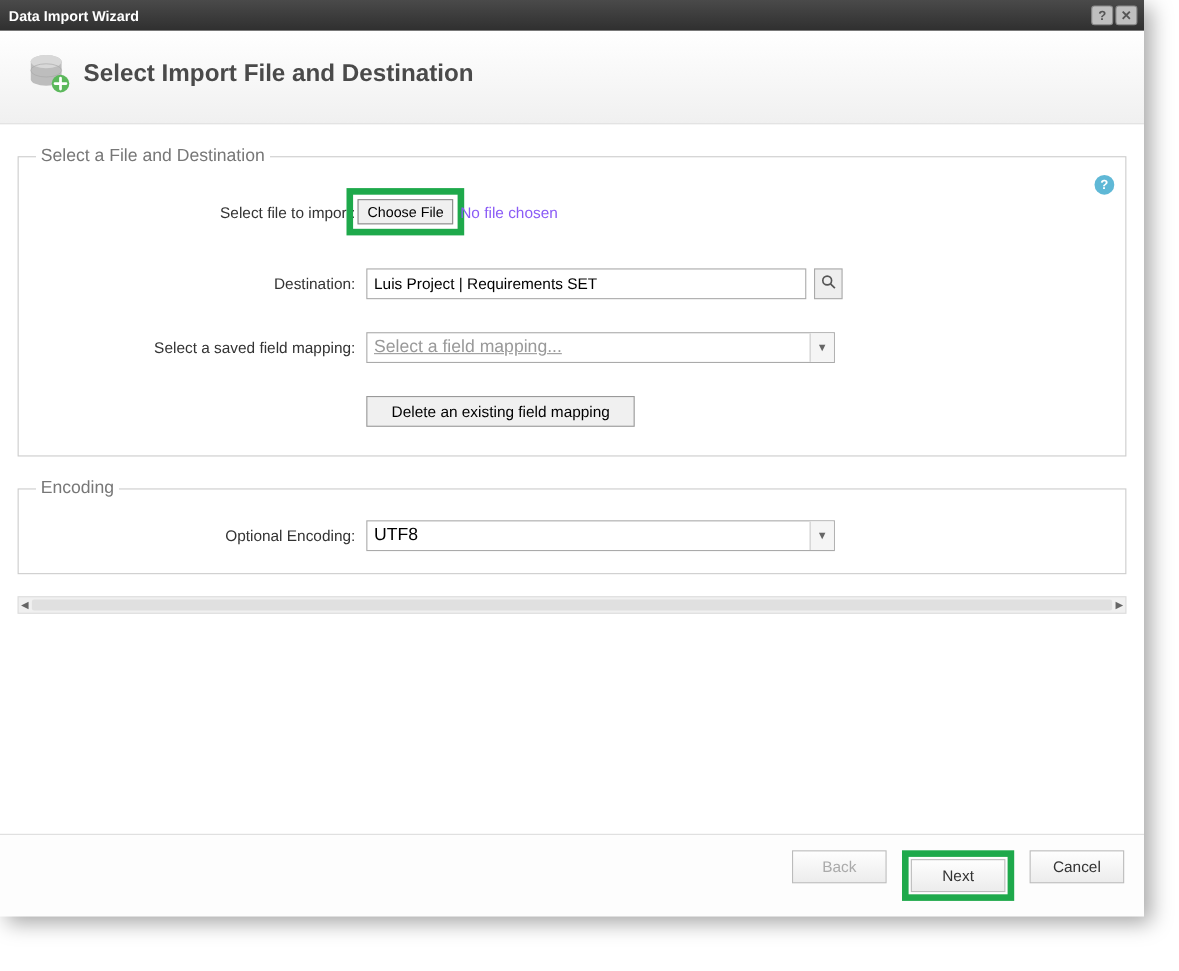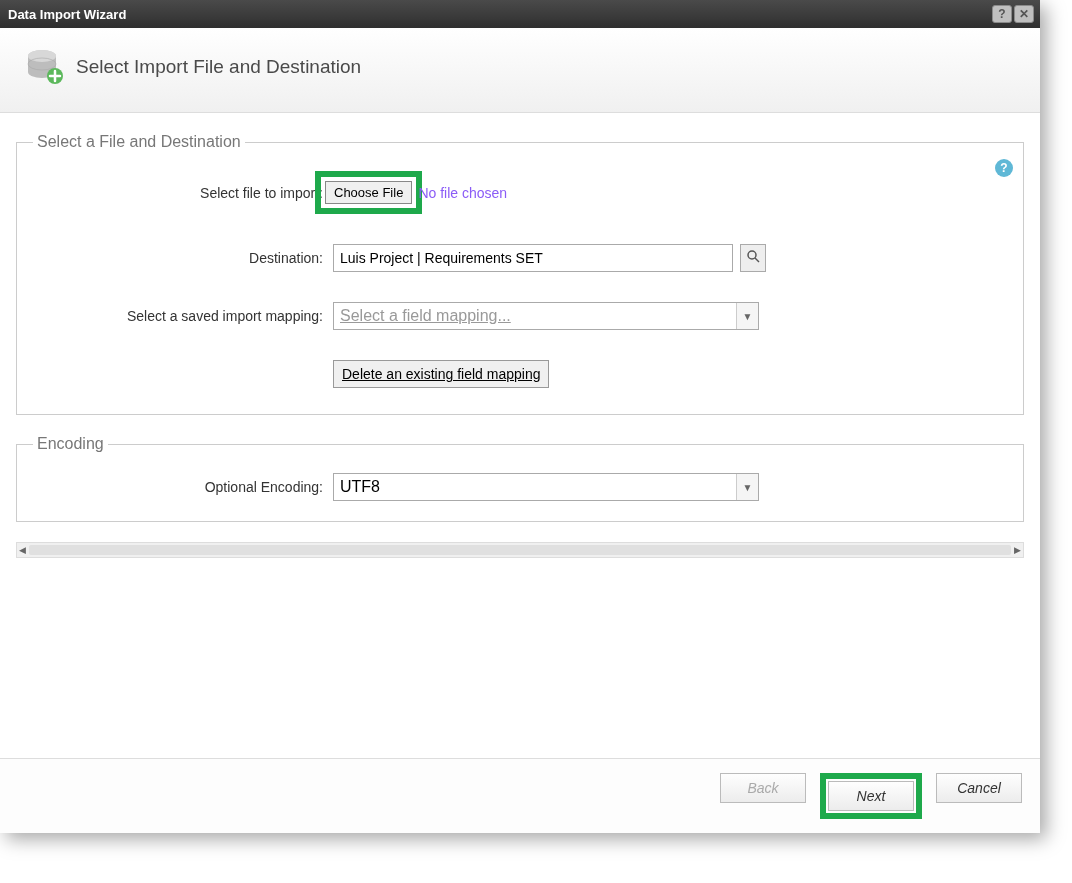--- a/index.html
+++ b/index.html
@@ -47,23 +47,23 @@
     display: flex;
     align-items: center;
     justify-content: space-between;
     padding: 18px 24px 24px 24px;
     background: linear-gradient(#ffffff, #f0f0f0);
     border-bottom: 1px solid #ddd;
   }
   .header-left { display: flex; align-items: center; gap: 10px; }
   .db-icon { width: 42px; height: 42px; position: relative; }
   .header-title {
-    font-size: 19px;
+    font-size: 22px;
     color: #4a4a4a;
-    font-weight: normal;
+    font-weight: bold;
   }
   .header-right {
     font-size: 14px;
     color: #888;
   }
   .header-right .strong { color: #777; font-weight: bold; }
   
   .content { padding: 20px 8px 0 8px; }
   fieldset {
     border: 1px solid #ccc;
@@ -148,25 +148,24 @@
     position: absolute;
     right: 0; top: 0;
     width: 22px; height: 100%;
     border-left: 1px solid #ccc;
     background: #f5f5f5;
     display: flex; align-items: center; justify-content: center;
     font-size: 10px; color: #666;
   }
   .std-btn {
     font-size: 14px;
-    padding: 5px 8px;
+    padding: 5px 22px;
     border: 1px solid #999;
     background: #f0f0f0;
     cursor: pointer;
-    text-decoration: underline;
   }
   
   .hscroll {
     margin: 0 8px;
     height: 16px;
     background: #f0f0f0;
     border: 1px solid #ddd;
     display: flex; align-items: center; justify-content: space-between;
     padding: 0 2px;
     font-size: 9px; color: #666;
@@ -189,21 +188,20 @@
   }
   .footer-btn {
     min-width: 86px;
     height: 30px;
     border: 1px solid #bbb;
     background: linear-gradient(#fefefe, #ececec);
     font-size: 14px;
     color: #333;
     display: flex; align-items: center; justify-content: center;
     cursor: pointer;
-    font-style: italic;
   }
   .footer-btn.disabled { color: #aaa; cursor: default; }
   .next-wrap {
     border: 6px solid #1ea94b;
     padding: 2px;
     display: inline-flex;
   }
 </style>
 </head>
 <body>
@@ -259,21 +257,21 @@
               <svg width="14" height="14" viewBox="0 0 14 14">
                   <circle cx="6" cy="6" r="4" fill="none" stroke="#555" stroke-width="1.5"></circle>
                   <line x1="9" y1="9" x2="13" y2="13" stroke="#555" stroke-width="1.5"></line>
                 </svg>
             </span>
           </div>
         </div>
       </div>
 
       <div class="form-row">
-        <div class="form-label">Select a saved import mapping:</div>
+        <div class="form-label">Select a saved field mapping:</div>
         <div class="form-control">
           <div class="combo placeholder">
             <span>Select a field mapping...</span>
             <span class="chevron">▼</span>
           </div>
         </div>
       </div>
 
       <div class="form-row" style="margin-bottom:6px;">
         <div class="form-label"></div>

